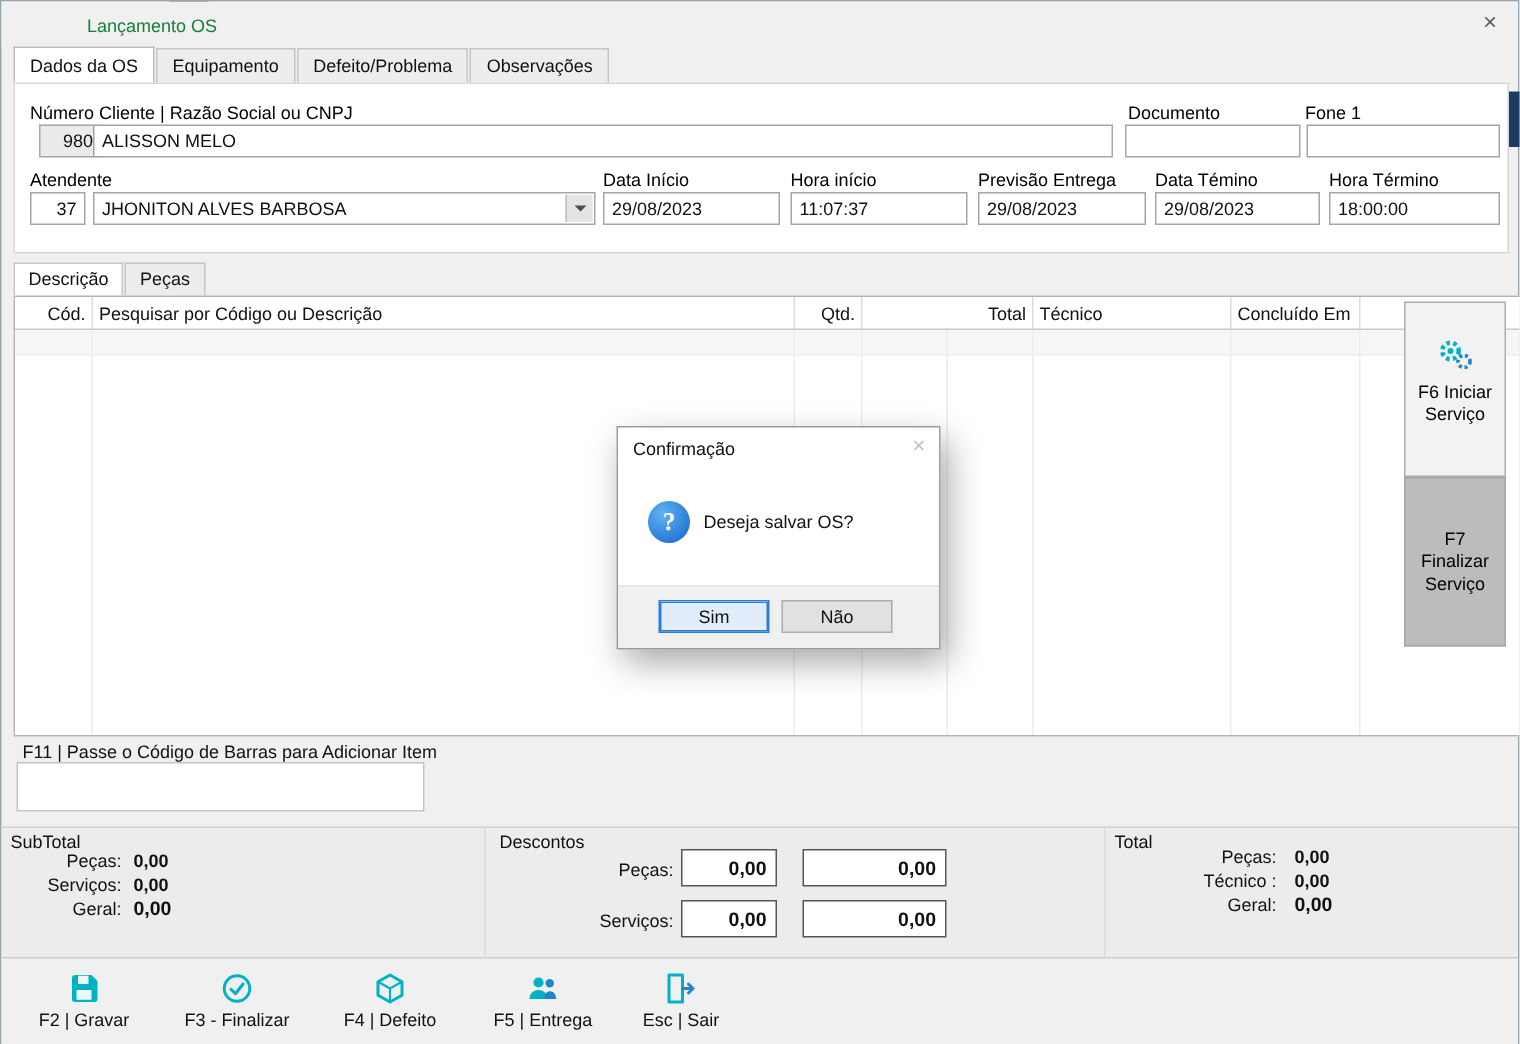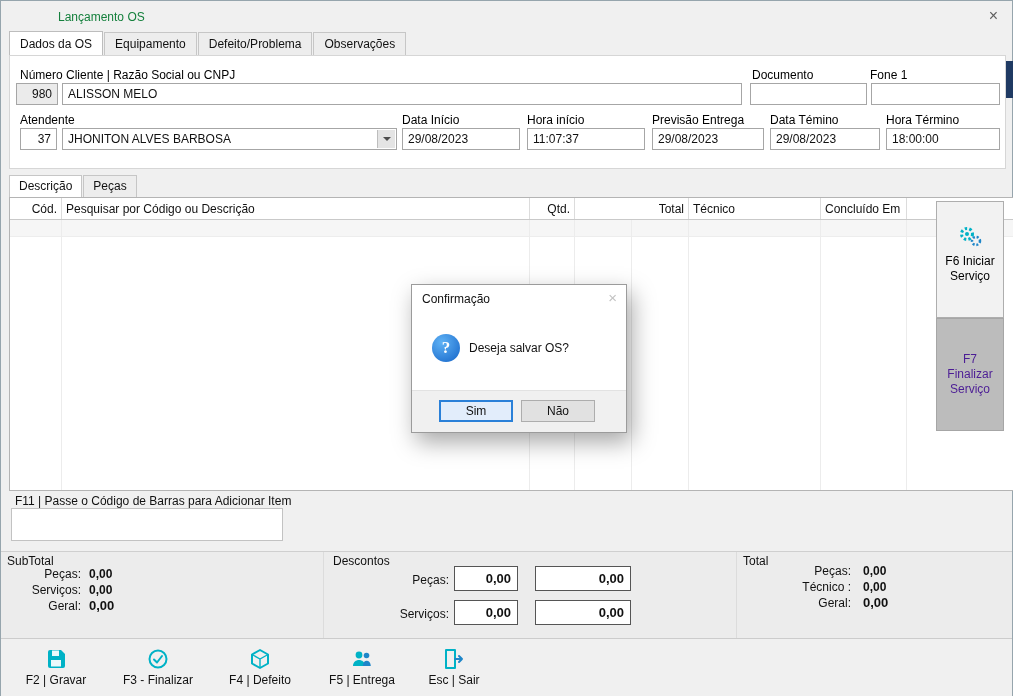--- a/index.html
+++ b/index.html
@@ -46,21 +46,21 @@
   .th { border-right:1px solid #dcdcdc; padding:4px 4px 0; overflow:hidden; white-space:nowrap; }
   .r { text-align:right; }
   .selrow { position:absolute; top:22px; left:0; right:0; height:17px; background:#f6f6f6; border-bottom:1px solid #ededed; }
   .tbody { position:absolute; top:22px; bottom:0; left:0; right:0; display:flex; }
   .colline { border-right:1px solid #ececec; height:100%; }
 
   
   .f6 { position:absolute; left:935px; top:200px; width:68px; height:117px; background:#f2f2f2; border:1px solid #aeaeae; text-align:center; cursor:pointer; }
   .f6 svg { margin:22px auto 4px; display:block; }
   .f6 .cap { padding:0 3px; line-height:15px; color:#000; }
-  .f7 { position:absolute; left:935px; top:317px; width:68px; height:113px; background:#bcbcbc; border:1px solid #a6a6a6; color:#4c1d95; display:flex; align-items:center; justify-content:center; text-align:center; padding:0 4px; line-height:15px; }
+  .f7 { position:absolute; left:935px; top:317px; width:68px; height:113px; background:#bcbcbc; border:1px solid #a6a6a6; color:#000000; display:flex; align-items:center; justify-content:center; text-align:center; padding:0 4px; line-height:15px; }
 
   
   .bc-label { position:absolute; left:14px; top:493px; }
   .bc-input { position:absolute; left:10px; top:507px; width:272px; height:33px; background:#fff; border:1px solid #c2c2c2; padding:0 5px; line-height:31px; }
 
   
   .totals { position:absolute; left:0; top:550px; width:100%; height:87px; background:#ececec; border-top:1px solid #cfcfcf; }
   .vsep { position:absolute; top:0; bottom:0; width:1px; background:#dcdcdc; }
   .gt { position:absolute; white-space:nowrap; }
   .tl { position:absolute; text-align:right; white-space:nowrap; }
@@ -106,21 +106,21 @@
     <div class="tab">Defeito/Problema</div>
     <div class="tab">Observações</div>
   </div>
 
   <div class="form-panel">
     <span class="lbl" style="left:10px; top:12px;">Número</span>
     <span class="lbl" style="left:56px; top:12px;">Cliente | Razão Social ou CNPJ</span>
     <span class="lbl" style="left:742px; top:12px;">Documento</span>
     <span class="lbl" style="left:860px; top:12px;">Fone 1</span>
 
-    <div class="fld ro num" style="left:6px; top:27px; width:42px;">980</div>
+    <div class="fld ro num" style="left:16px; top:27px; width:42px;">980</div>
     <div class="fld" style="left:52px; top:27px; width:680px;">ALISSON MELO</div>
     <div class="fld" style="left:740px; top:27px; width:117px;"></div>
     <div class="fld" style="left:861px; top:27px; width:129px;"></div>
 
     <span class="lbl" style="left:10px; top:57px;">Atendente</span>
     <span class="lbl" style="left:392px; top:57px;">Data Início</span>
     <span class="lbl" style="left:517px; top:57px;">Hora início</span>
     <span class="lbl" style="left:642px; top:57px;">Previsão Entrega</span>
     <span class="lbl" style="left:760px; top:57px;">Data Témino</span>
     <span class="lbl" style="left:876px; top:57px;">Hora Término</span>

